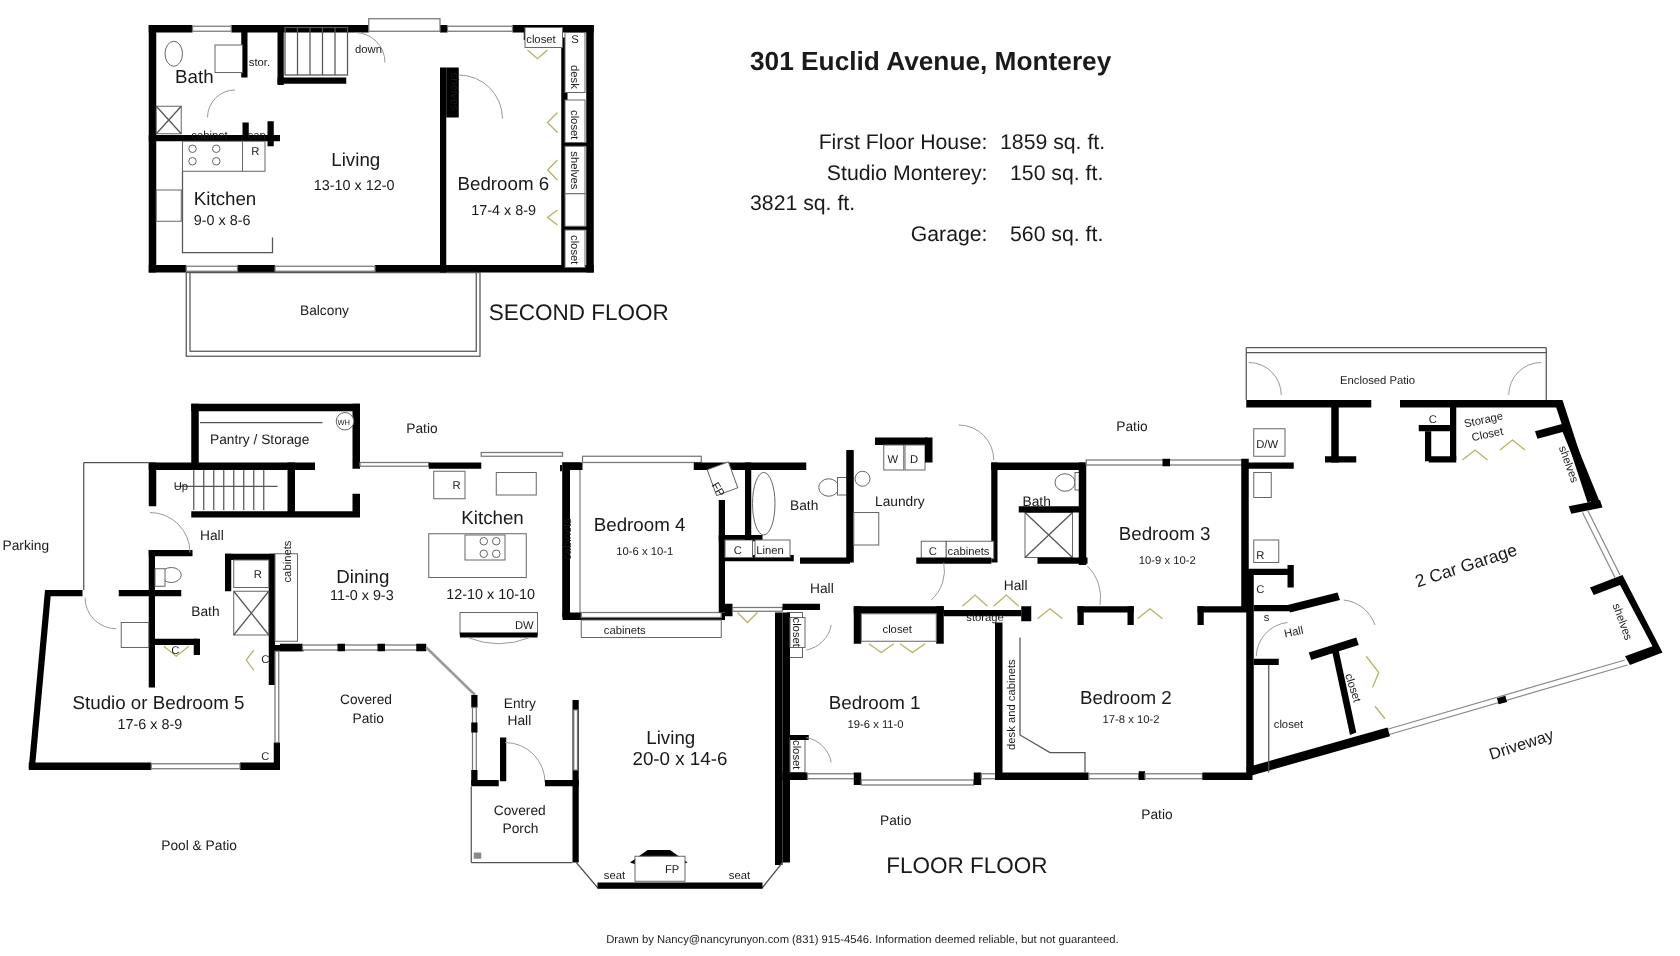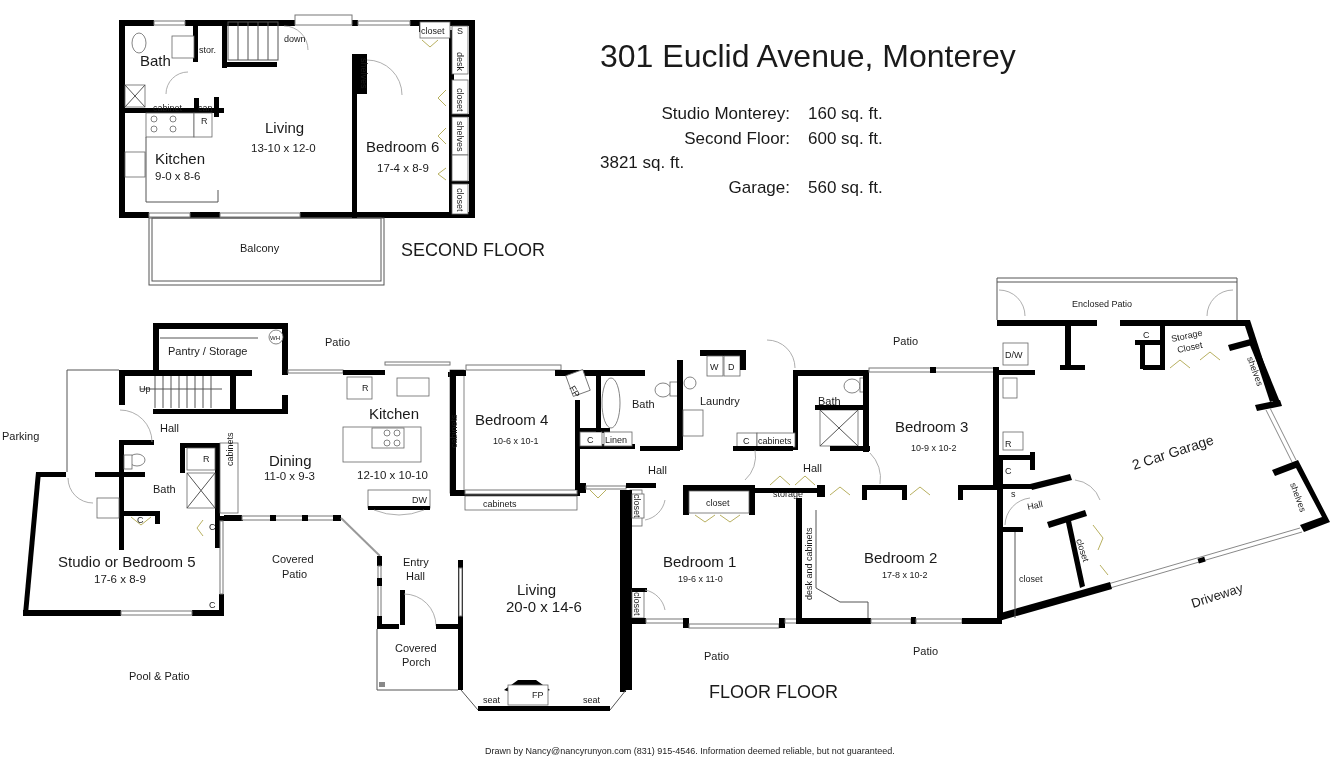--- a/index.html
+++ b/index.html
@@ -9,52 +9,52 @@
   .thin { stroke:#555; stroke-width:1; fill:none; }
   .win { stroke:#777; stroke-width:1; fill:#fff; }
   .door { stroke:#999; stroke-width:0.8; fill:none; }
   .bifold { stroke:#b8b060; stroke-width:1; fill:none; }
   .fx { stroke:#666; stroke-width:0.8; fill:#fff; }
   text { font-family:"Liberation Sans", sans-serif; fill:#1a1a1a; }
   .rm { font-size:15px; }
   .dim { font-size:11.5px; }
   .sm { font-size:11px; }
   .xs { font-size:9px; }
-  .title { position:absolute; left:600px; top:38px; font-size:32px; }
+  .title { position:absolute; left:600px; top:38px; font-size:21px;font-weight:bold; }
   .stats { position:absolute; left:600px; top:102px; font-size:17px; line-height:24.5px; }
   .stats .row { display:flex; }
   .stats .lbl { width:190px; text-align:right; padding-right:10px; }
   .stats .val { width:110px; }
   .floor-label { position:absolute; font-size:18px; }
   .credit { position:absolute; left:453px; top:746px; font-size:9px; color:#222;margin-left:32px; }
 </style>
 </head>
 <body>
 
 <div class="title">301 Euclid Avenue, Monterey</div>
 
 <div class="stats">
   <div class="row">
-      <span class="lbl">Studio Monterey:</span>
-      <span class="val" style="padding-left:8px">160 sq. ft.</span>
+      <span class="lbl">First Floor House:</span>
+      <span class="val">1859 sq. ft.</span>
     </div>
   <div class="row">
-      <span class="lbl">Second Floor:</span>
-      <span class="val" style="padding-left:8px">600 sq. ft.</span>
+      <span class="lbl">Studio Monterey:</span>
+      <span class="val" style="padding-left:8px">150 sq. ft.</span>
     </div>
   <div class="row">
       <span class="val">3821 sq. ft.</span>
     </div>
   <div class="row">
       <span class="lbl">Garage:</span>
       <span class="val" style="padding-left:8px">560 sq. ft.</span>
     </div>
 </div>
 
-<div class="floor-label" style="left:401px;top:240px">SECOND FLOOR</div>
+<div class="floor-label" style="left:391px;top:240px">SECOND FLOOR</div>
 <div class="floor-label" style="left:709px;top:682px">FLOOR FLOOR</div>
 <div class="credit">Drawn by Nancy@nancyrunyon.com (831) 915-4546.  Information deemed reliable, but not guaranteed.</div>
 
 <svg width="1344" height="765" viewBox="0 0 1344 765">
 
   <g>
 
     <rect class="wall" x="119" y="20" width="6" height="198"></rect>
     <rect class="wall" x="119" y="212" width="30" height="6"></rect>
     <rect class="wall" x="190" y="212" width="30" height="6"></rect>

